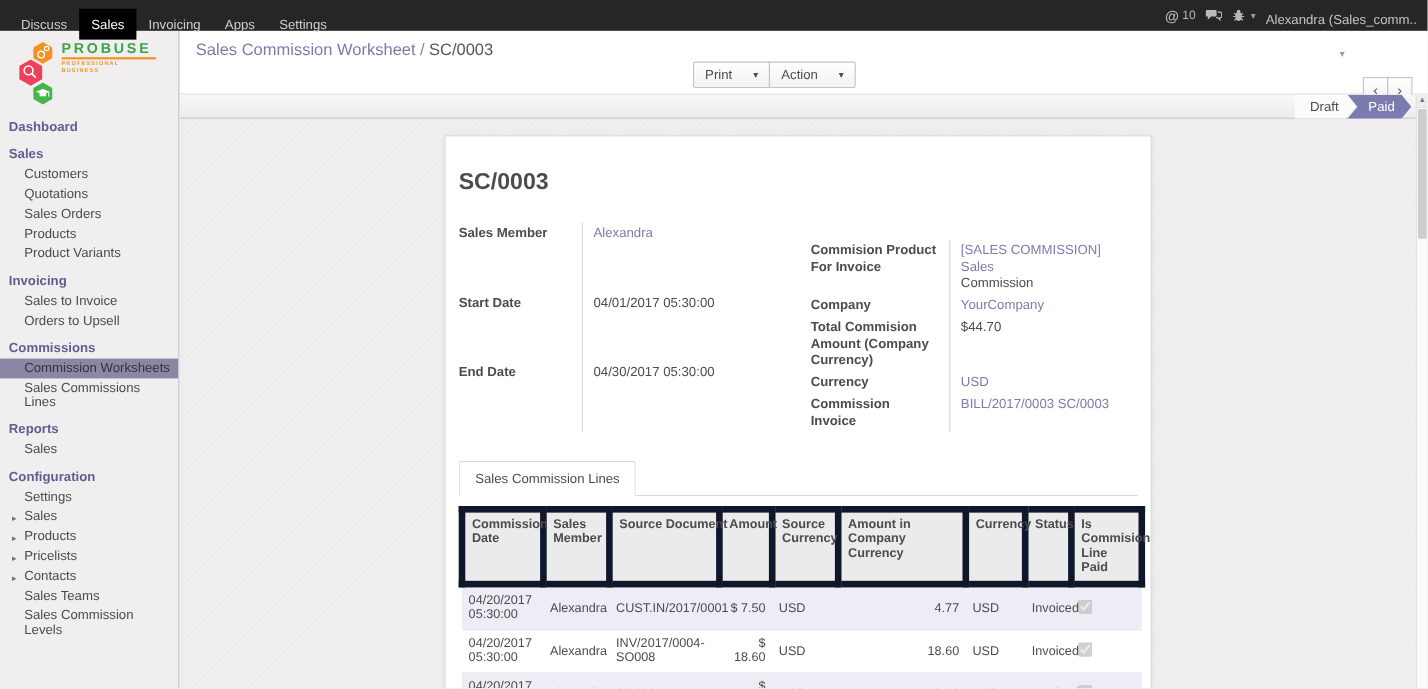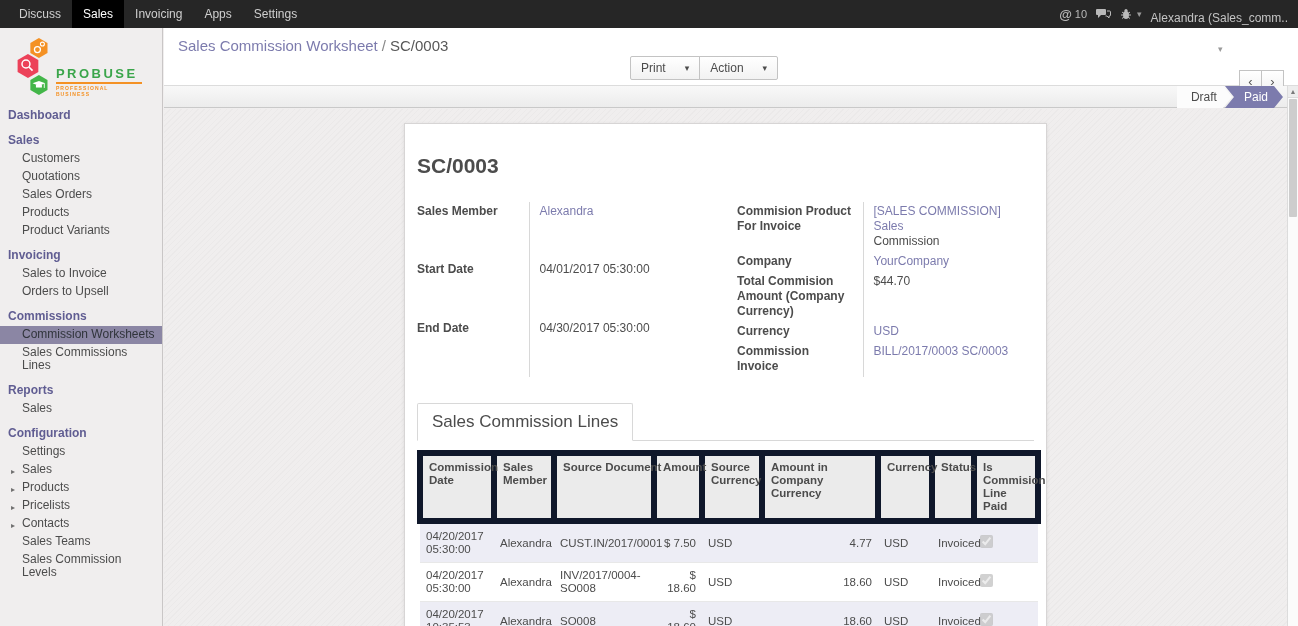--- a/index.html
+++ b/index.html
@@ -5,36 +5,36 @@
   * { box-sizing: border-box; margin: 0; padding: 0; }
   html,body { width:1298px; height:626px; }
   body {
     font-family: "Liberation Sans", "DejaVu Sans", sans-serif;
     background:#f0eeee; color:#4c4c4c; overflow:hidden;
   }
   #app { position:relative; width:1298px; height:626px; background:#f0eeee; overflow:hidden; }
 
   
   .topbar { position:absolute; top:0; left:0; right:0; height:28px; background:#262626; display:flex; align-items:stretch; z-index:30; }
-  .topbar .menus { display:flex; align-items:flex-start; margin-left:8px; }
+  .topbar .menus { display:flex; align-items:center; margin-left:8px;margin-top:16px; }
   .menu-item { line-height:28px; padding:0 11px; font-size:12px; color:#cfcfcf; cursor:pointer; white-space:nowrap; }
   .menu-item.active { background:#000; color:#fff; }
   .topbar .spacer { flex:1; }
   .topbar-right { display:flex; align-items:center; gap:9px; padding-right:10px; }
   .tb-ico { color:#b9b9b9; font-size:12px; display:flex; align-items:center; gap:3px; cursor:pointer; }
   .tb-ico svg { display:block; }
   .mention-glyph { font-size:13px; font-weight:bold; color:#b9b9b9; }
   .mention-count { font-size:11px; color:#b9b9b9; }
   .caret { font-size:9px; color:#9a9a9a; margin-left:2px; }
   .avatar { width:18px; height:18px; border-radius:50%; background:linear-gradient(#6d5137 0 38%, #dcb68f 38%); border:1px solid #555; }
   .user-label { font-size:12px; color:#c4c4c4; white-space:nowrap; cursor:pointer; display:flex; align-items:center; gap:19px;flex-direction:column; }
 
   
   .sidebar { position:absolute; top:28px; left:0; width:163px; bottom:0; background:#f0eeee; border-right:1px solid #c9c6c6; overflow:hidden; }
-  .logo { margin:9px auto 0; width:128px; display:flex; align-items:flex-end; gap:3px; cursor:pointer; }
+  .logo { margin:9px auto 0; width:128px; display:flex; align-items:flex-start; gap:3px; cursor:pointer; }
   .logo-text { display:flex; flex-direction:column; }
   .logo-name { font-size:13px; font-weight:bold; letter-spacing:2.5px; color:#3aa54a; line-height:13px; }
   .logo-rule { height:2px; background:#f49124; margin:2px 0 1px; width:86px; }
   .logo-tagline { font-size:5px; font-weight:bold; letter-spacing:1.1px; color:#f49124; }
   .nav { margin-top:8px; }
   .nav-header { font-size:12px; font-weight:bold; color:#605d92; padding:3px 8px; margin-top:5px; cursor:pointer; }
   .nav-item { position:relative; font-size:12px; color:#4c4c4c; padding:2px 6px 3px 22px; cursor:pointer; line-height:13px; }
   .nav-item .caret-sm { position:absolute; left:11px; top:4px; font-size:8px; color:#6f6f6f; }
   .nav-item.selected { background:#8b86a4; color:#30343b; }
 
@@ -67,31 +67,31 @@
   
   .content { position:absolute; top:81px; left:0; right:11px; bottom:0; overflow:hidden;
              background-color:#f0eeee;
              background-image:repeating-linear-gradient(135deg, rgba(0,0,0,0.018) 0 1px, transparent 1px 4px); }
   .sheet { width:643px; min-height:488px; margin:14px auto 16px; background:#fff; border:1px solid #d7d5d5; box-shadow:0 1px 4px rgba(0,0,0,0.08); padding:14px 12px 16px; }
   .sheet-title { font-size:21px; font-weight:bold; color:#4c4c4c; margin:16px 0 24px; }
 
   .field-groups { display:flex; gap:26px; }
   .fgroup { border-collapse:collapse; }
   .fgroup.left { width:295px; }
-  .fgroup.right { width:298px; }
+  .fgroup.right { width:298px;margin-top:16px; }
   .flabel { font-size:12px; font-weight:bold; color:#4c4c4c; padding:2px 10px 3px 0; vertical-align:top; line-height:15px; }
   .fgroup.left .flabel { width:112px; }
   .fgroup.right .flabel { width:126px; }
   .fvalue { font-size:12px; color:#4c4c4c; border-left:1px solid #d8d8d8; padding:2px 0 3px 10px; vertical-align:top; line-height:15px; }
   .fvalue a { color:#7c7bad; text-decoration:none; cursor:pointer; }
   .fvalue input[type=checkbox] { width:12px; height:12px; }
 
   .notebook { margin-top:26px; }
   .tab-bar { border-bottom:1px solid #d8d8d8; padding-left:0; }
-  .tab { display:inline-block; font-size:17px; color:#4c4c4c; background:#fff; border:1px solid #d8d8d8; border-bottom:1px solid #fff; margin-bottom:-1px; padding:8px 14px; border-radius:2px 2px 0 0; cursor:pointer; }
+  .tab { display:inline-block; font-size:12px; color:#4c4c4c; background:#fff; border:1px solid #d8d8d8; border-bottom:1px solid #fff; margin-bottom:-1px; padding:8px 14px; border-radius:2px 2px 0 0; cursor:pointer; }
 
   table.lines { width:100%; border-collapse:collapse; table-layout:fixed; margin-top:9px; font-size:11.5px; }
   table.lines th { background:#ebebeb; border:6px solid #0f172a; padding:5px 6px; text-align:left; font-weight:bold; color:#4c4c4c; vertical-align:top; line-height:13px; cursor:pointer; }
   table.lines th:nth-child(3), table.lines th:nth-child(7), table.lines th:nth-child(8) { white-space:nowrap; }
   table.lines td { padding:6px 6px; vertical-align:middle; color:#4c4c4c; line-height:13px; }
   table.lines tbody tr { border-bottom:1px solid #e8e8e8; cursor:pointer; }
   table.lines tbody tr.odd { background:#ededf5; }
   table.lines td.num, table.lines tfoot td.num { text-align:right; }
 
   

